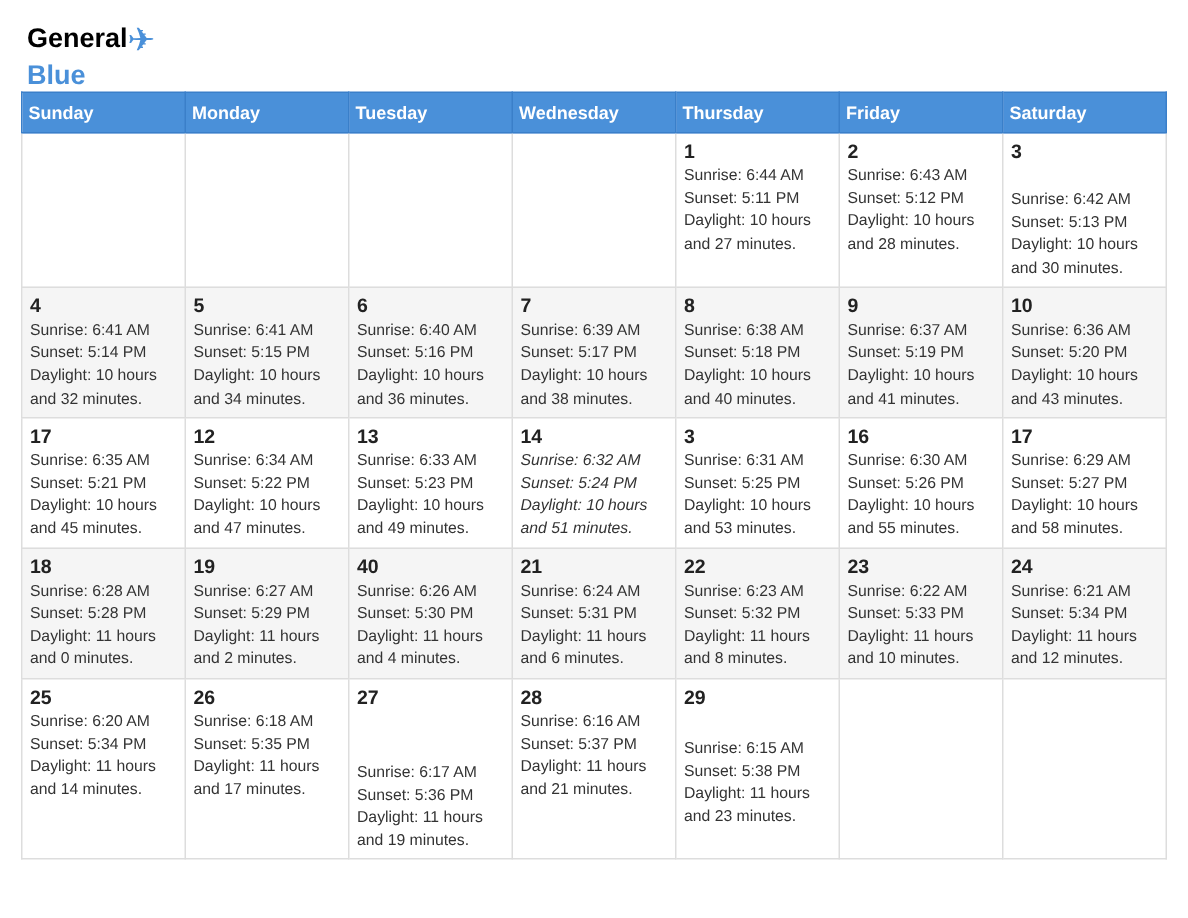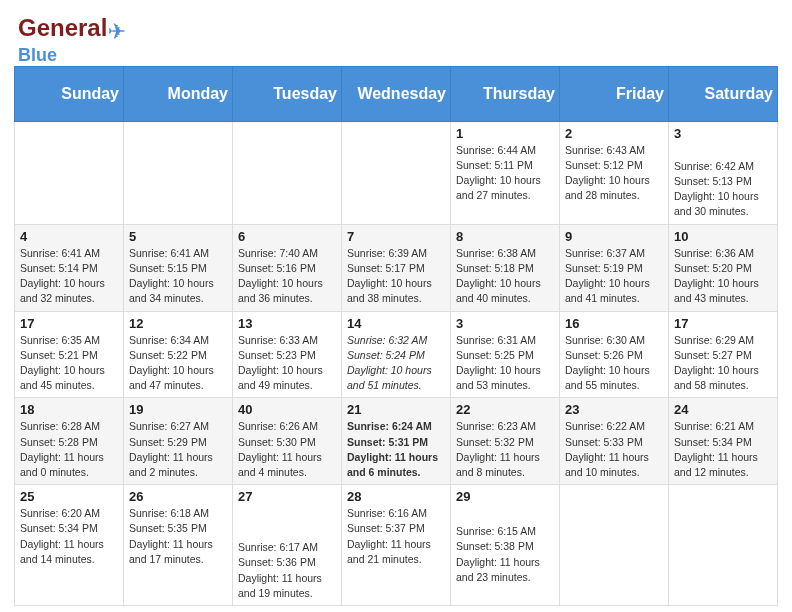--- a/index.html
+++ b/index.html
@@ -20,23 +20,23 @@
     }
     .header-subtitle {
       font-size: 16px;
       color: #444;
     }
     .logo {
       float: left;
       padding: 14px 0 0 18px;
     }
     .logo-text-general {
-      font-size: 24px;
-      font-weight: bold;
-      color: #7f1d1d;
+      font-size: 18px;
+      font-weight: bold;
+      color: #000000;
     }
     .logo-text-blue {
       font-size: 18px;
       font-weight: bold;
       color: #4a90d9;
     }
     .logo-bird {
       display: inline-block;
       color: #4a90d9;
       font-size: 22px;
@@ -47,24 +47,24 @@
       clear: both;
     }
     table {
       width: 100%;
       border-collapse: collapse;
       border: 1px solid #ccc;
     }
     thead tr th {
       background-color: #4a90d9;
       color: #fff;
-      font-size: 16px;
-      font-weight: bold;
-      padding: 18px 4px;
-      text-align: right;
+      font-size: 12px;
+      font-weight: bold;
+      padding: 6px 4px;
+      text-align: left;
       border: 1px solid #3a7fc9;
     }
     tbody tr td {
       vertical-align: top;
       border: 1px solid #ddd;
       padding: 4px 5px;
       width: 14.28%;
       min-height: 80px;
       background: #fff;
     }
@@ -150,21 +150,21 @@
           </td>
           <td>
             <div class="day-num">5</div>
             <div class="day-info" style="white-space: pre-line;">Sunrise: 6:41 AM
 Sunset: 5:15 PM
 Daylight: 10 hours
 and 34 minutes.</div>
           </td>
           <td>
             <div class="day-num">6</div>
-            <div class="day-info" style="white-space: pre-line;">Sunrise: 7:40 AM
+            <div class="day-info" style="white-space: pre-line;">Sunrise: 6:40 AM
 Sunset: 5:16 PM
 Daylight: 10 hours
 and 36 minutes.</div>
           </td>
           <td>
             <div class="day-num">7</div>
             <div class="day-info" style="white-space: pre-line;">Sunrise: 6:39 AM
 Sunset: 5:17 PM
 Daylight: 10 hours
 and 38 minutes.</div>
@@ -259,21 +259,21 @@
           </td>
           <td>
             <div class="day-num">40</div>
             <div class="day-info" style="white-space: pre-line;">Sunrise: 6:26 AM
 Sunset: 5:30 PM
 Daylight: 11 hours
 and 4 minutes.</div>
           </td>
           <td>
             <div class="day-num">21</div>
-            <div class="day-info" style="white-space: pre-line; font-weight: bold;">Sunrise: 6:24 AM
+            <div class="day-info" style="white-space: pre-line;">Sunrise: 6:24 AM
 Sunset: 5:31 PM
 Daylight: 11 hours
 and 6 minutes.</div>
           </td>
           <td>
             <div class="day-num">22</div>
             <div class="day-info" style="white-space: pre-line;">Sunrise: 6:23 AM
 Sunset: 5:32 PM
 Daylight: 11 hours
 and 8 minutes.</div>

